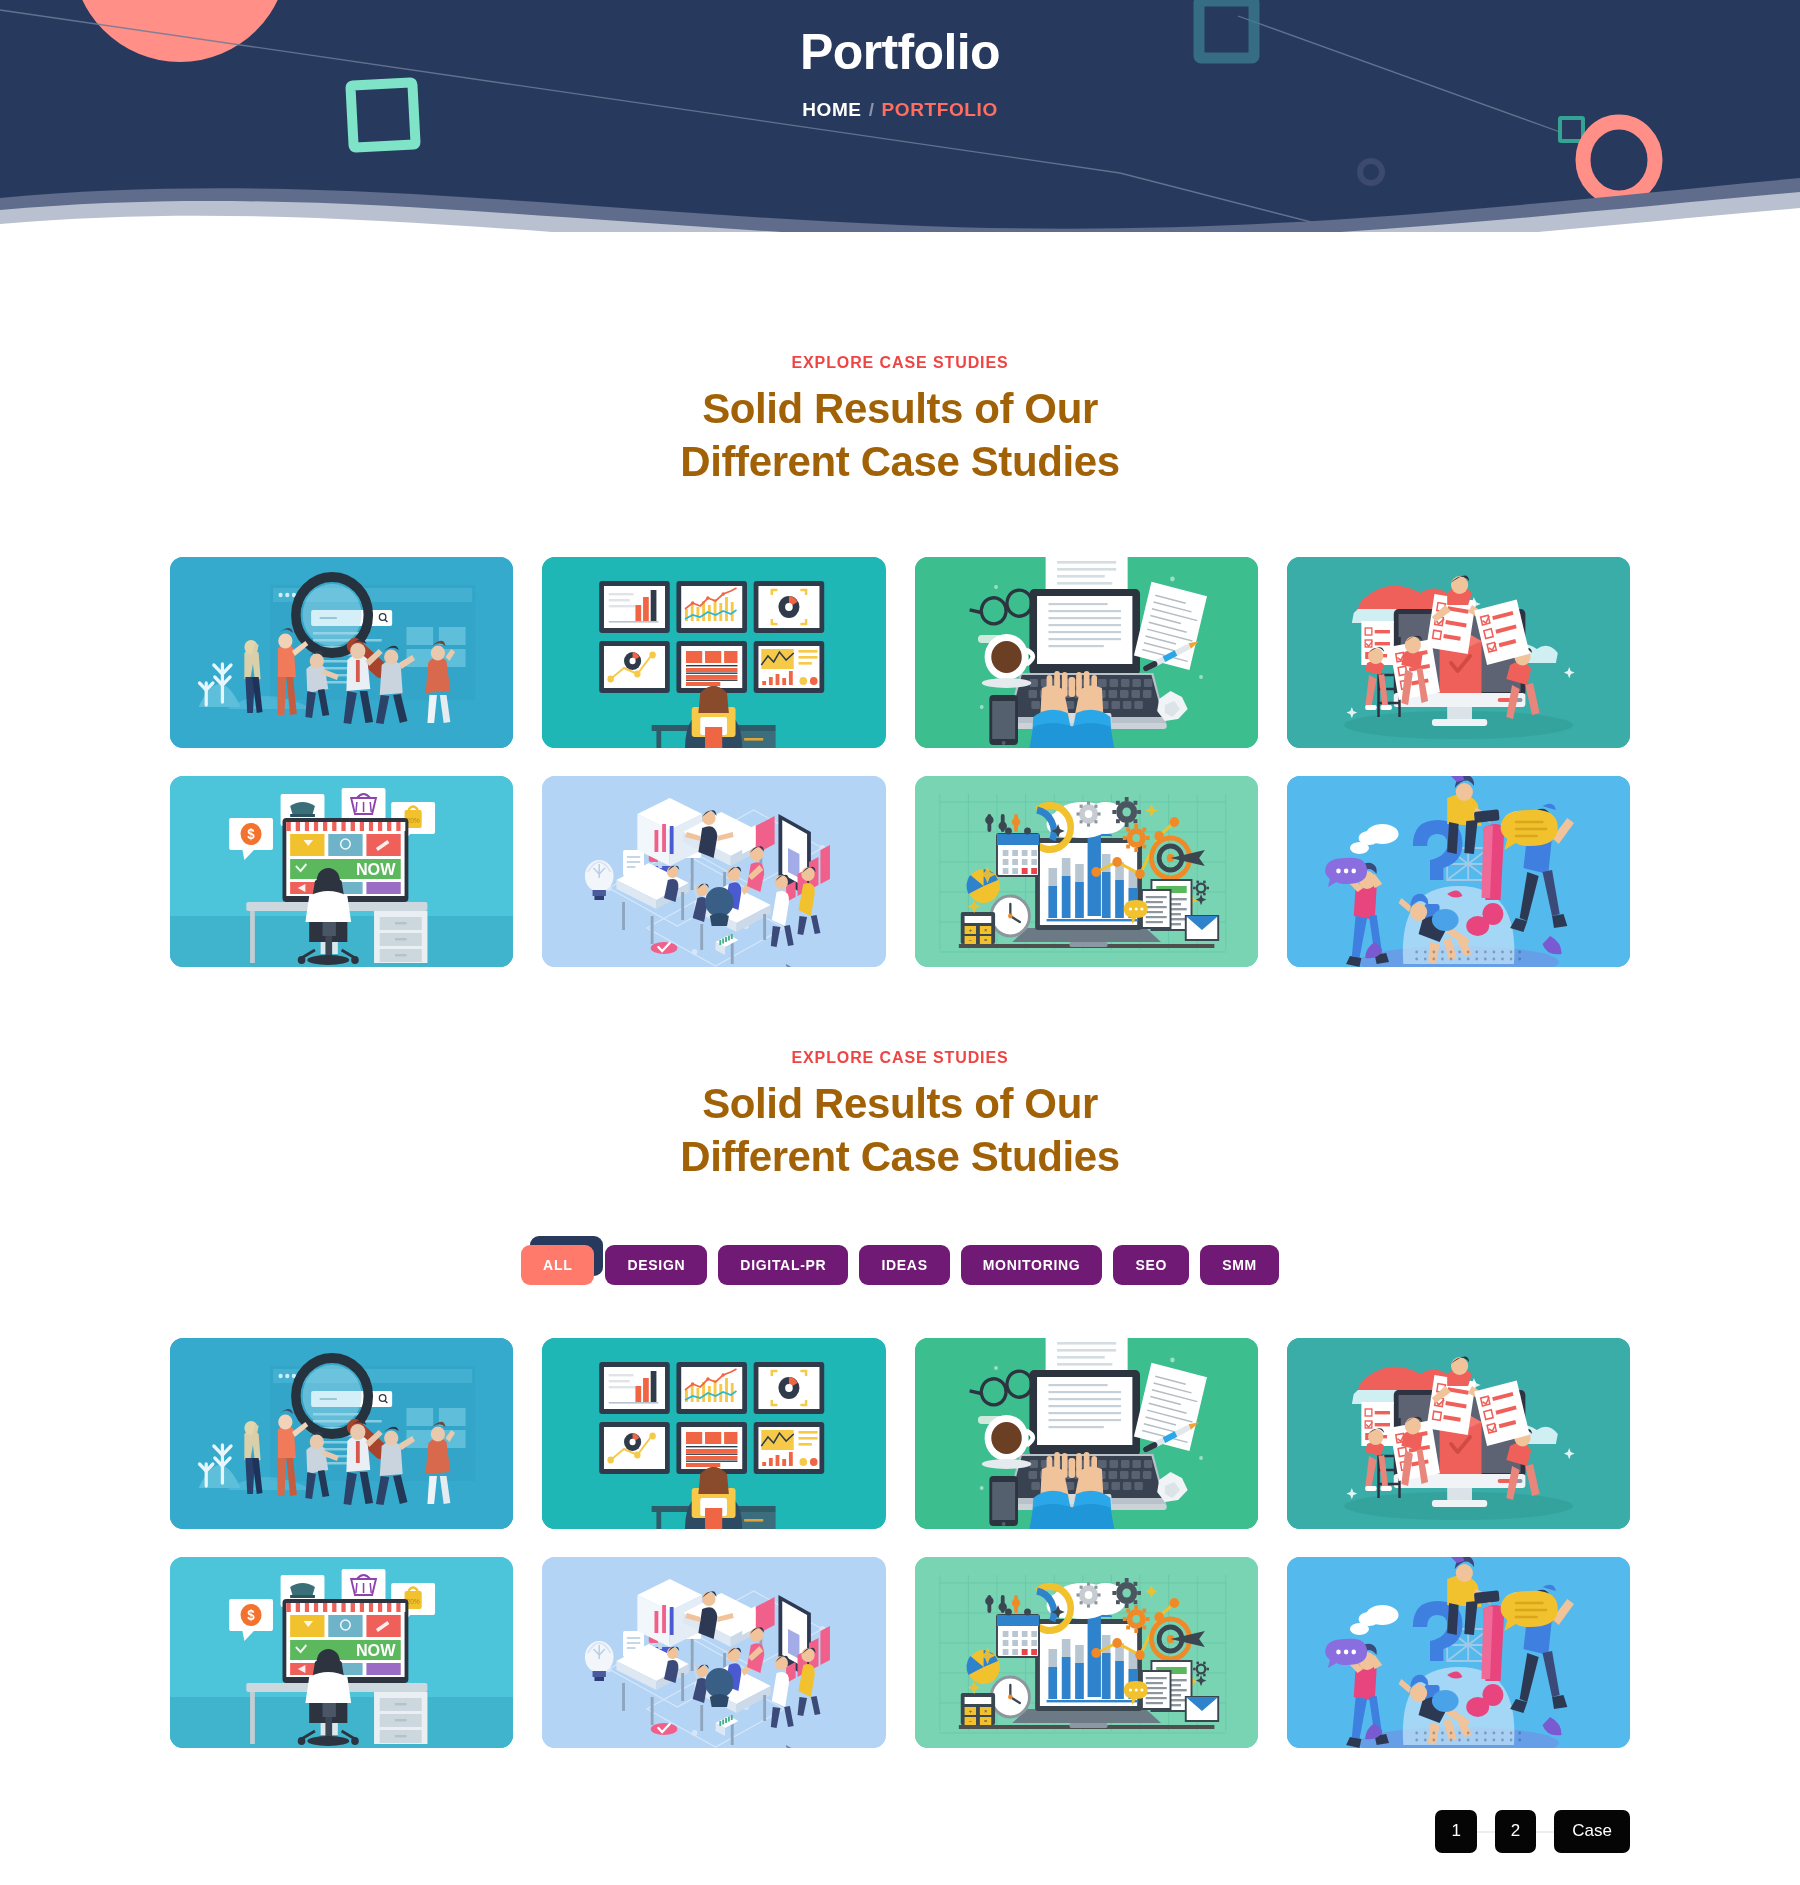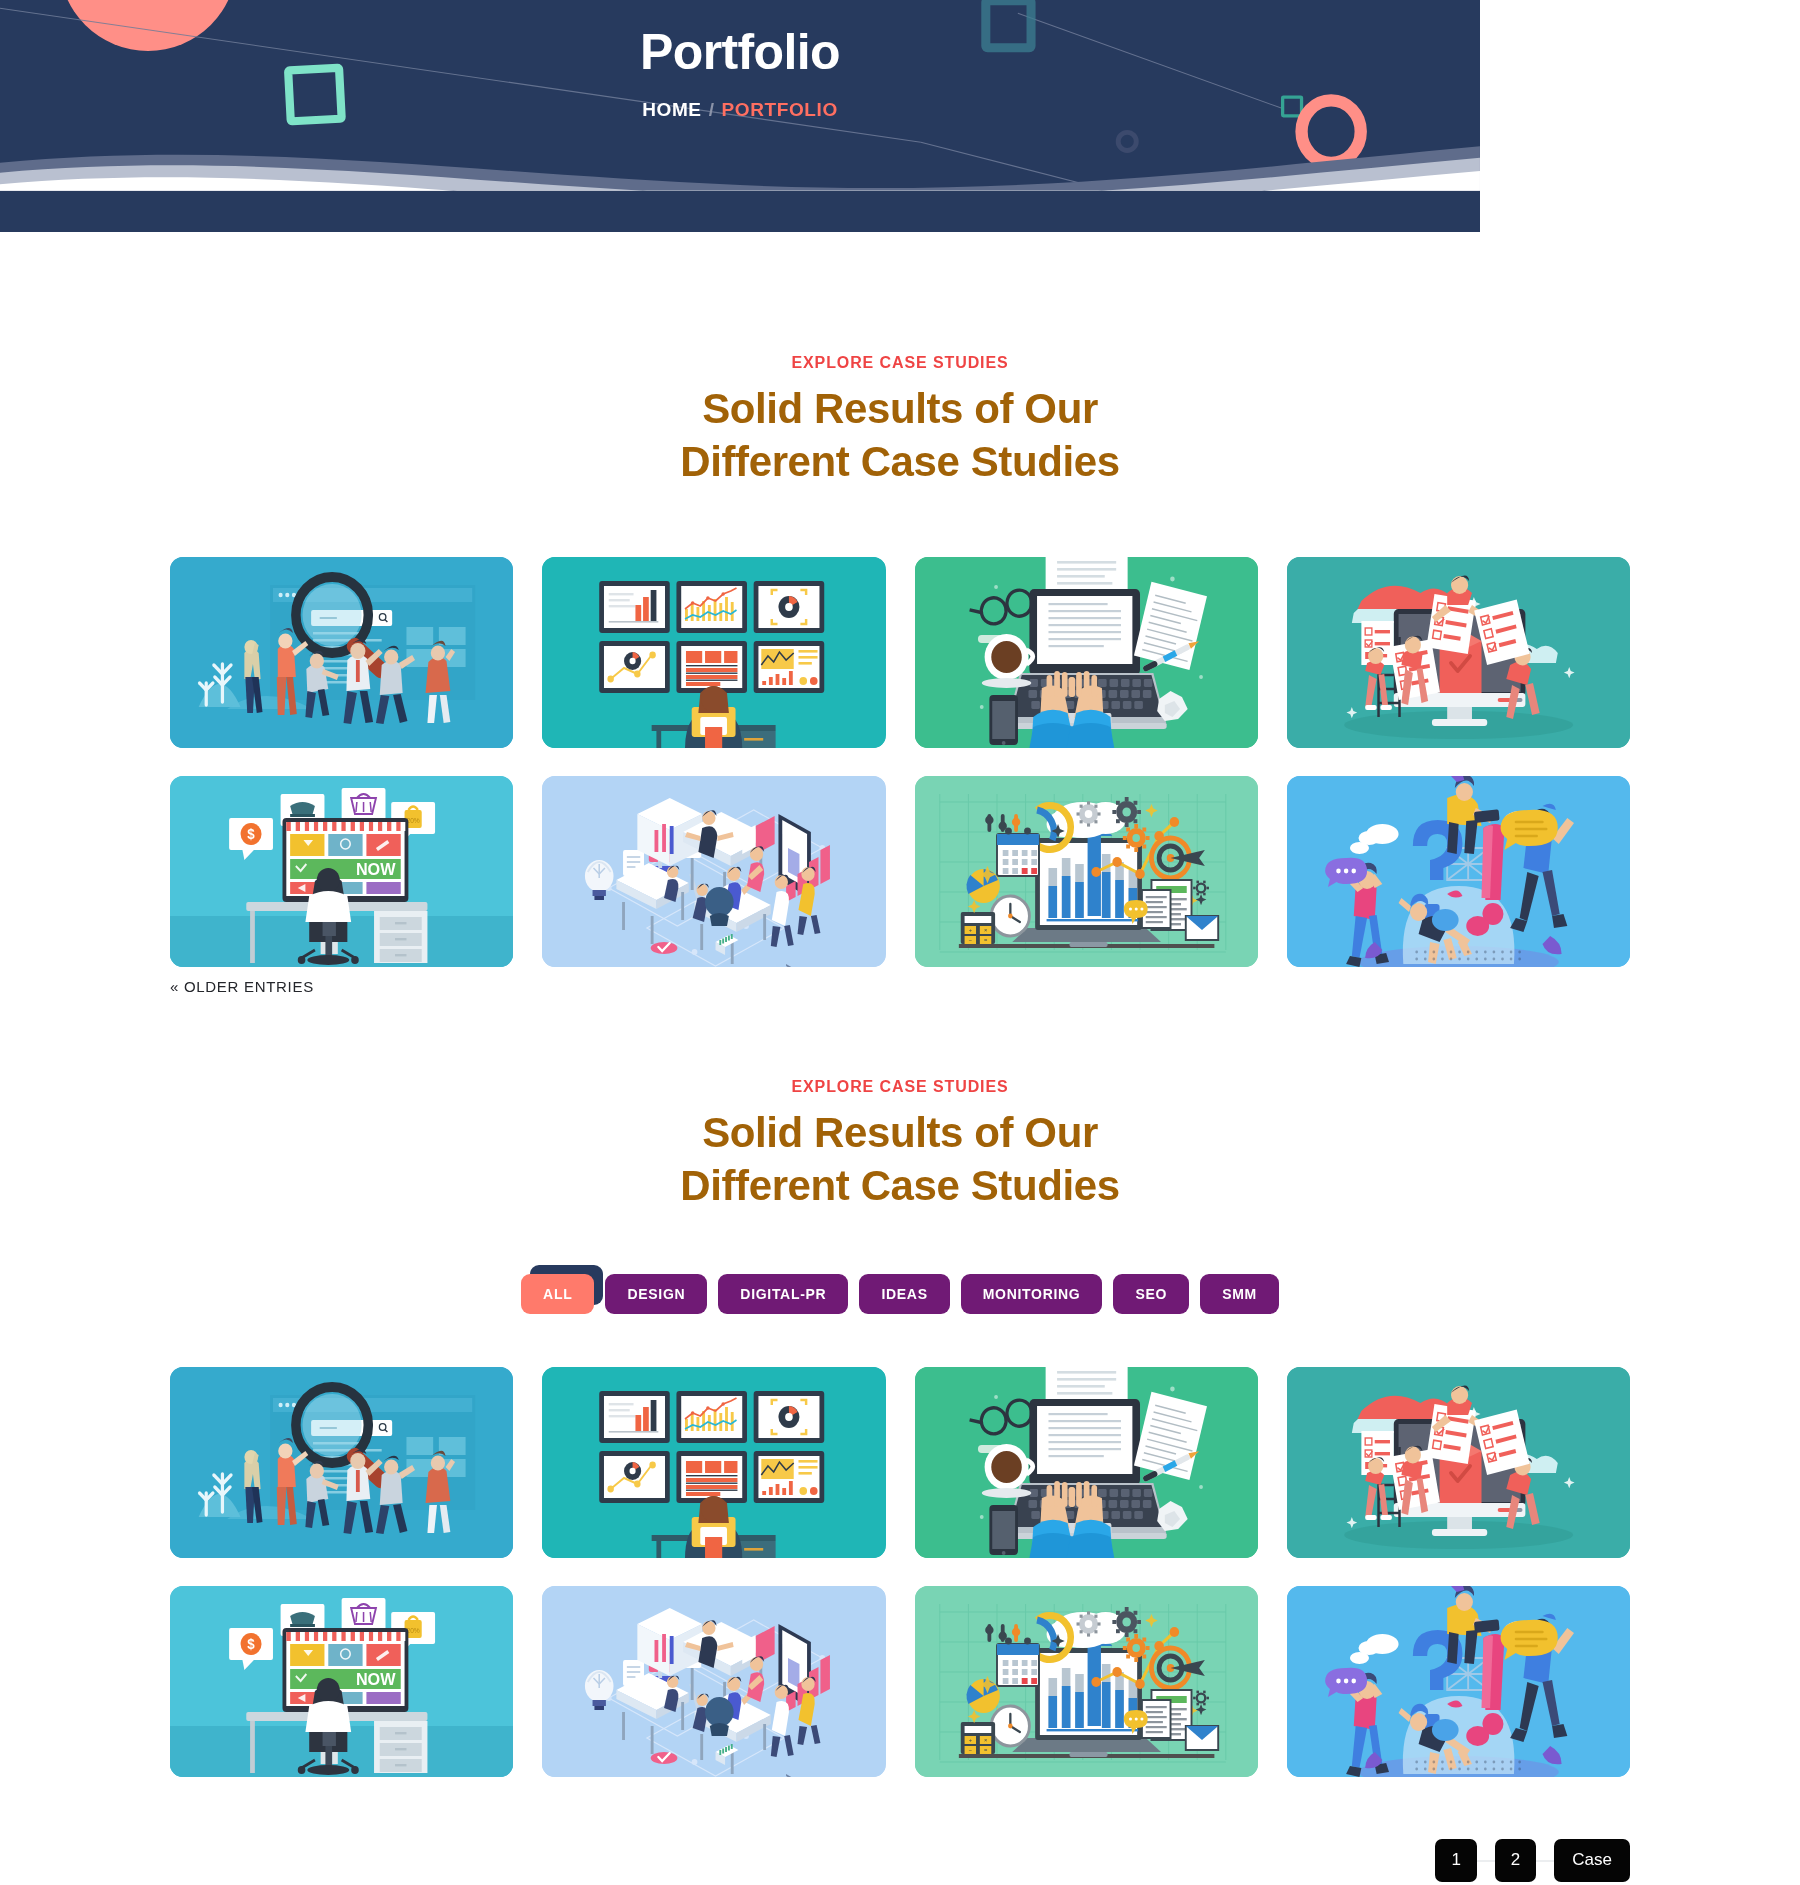--- a/index.html
+++ b/index.html
@@ -7,21 +7,21 @@
   body {
     width: 1800px;
     background: #ffffff;
     font-family: "Liberation Sans", sans-serif;
     overflow-x: hidden;
   }
 
   
   .banner {
     position: relative;
-    width: 1480px;
+    width: 1800px;
     height: 232px;
     background: #273a5e;
     overflow: hidden;
   }
   .banner-shapes { position: absolute; inset: 0; }
   .banner-inner {
     position: relative;
     z-index: 5;
     padding-top: 24px;
     text-align: center;
@@ -1305,23 +1305,20 @@
             <circle cx="208" cy="183" r="1.4"></circle>
             <circle cx="217" cy="183" r="1.4"></circle>
             <circle cx="226" cy="183" r="1.4"></circle>
             <circle cx="235" cy="183" r="1.4"></circle>
             <circle cx="244" cy="183" r="1.4"></circle>
       </g>
         </svg>
       </div>
     </div>
 
-  <div class="older-wrap" style="margin-top:11px;">
-    <a class="older-link">« OLDER ENTRIES</a>
-  </div>
 </div>
 
 <div class="section" style="padding-top:82px;">
   <div class="sec-head">
     <div class="eyebrow">EXPLORE CASE STUDIES</div>
     <h2 class="sec-title">
       <span>Solid Results of Our</span><br>
       <span>Different Case Studies</span>
     </h2>
   </div>

